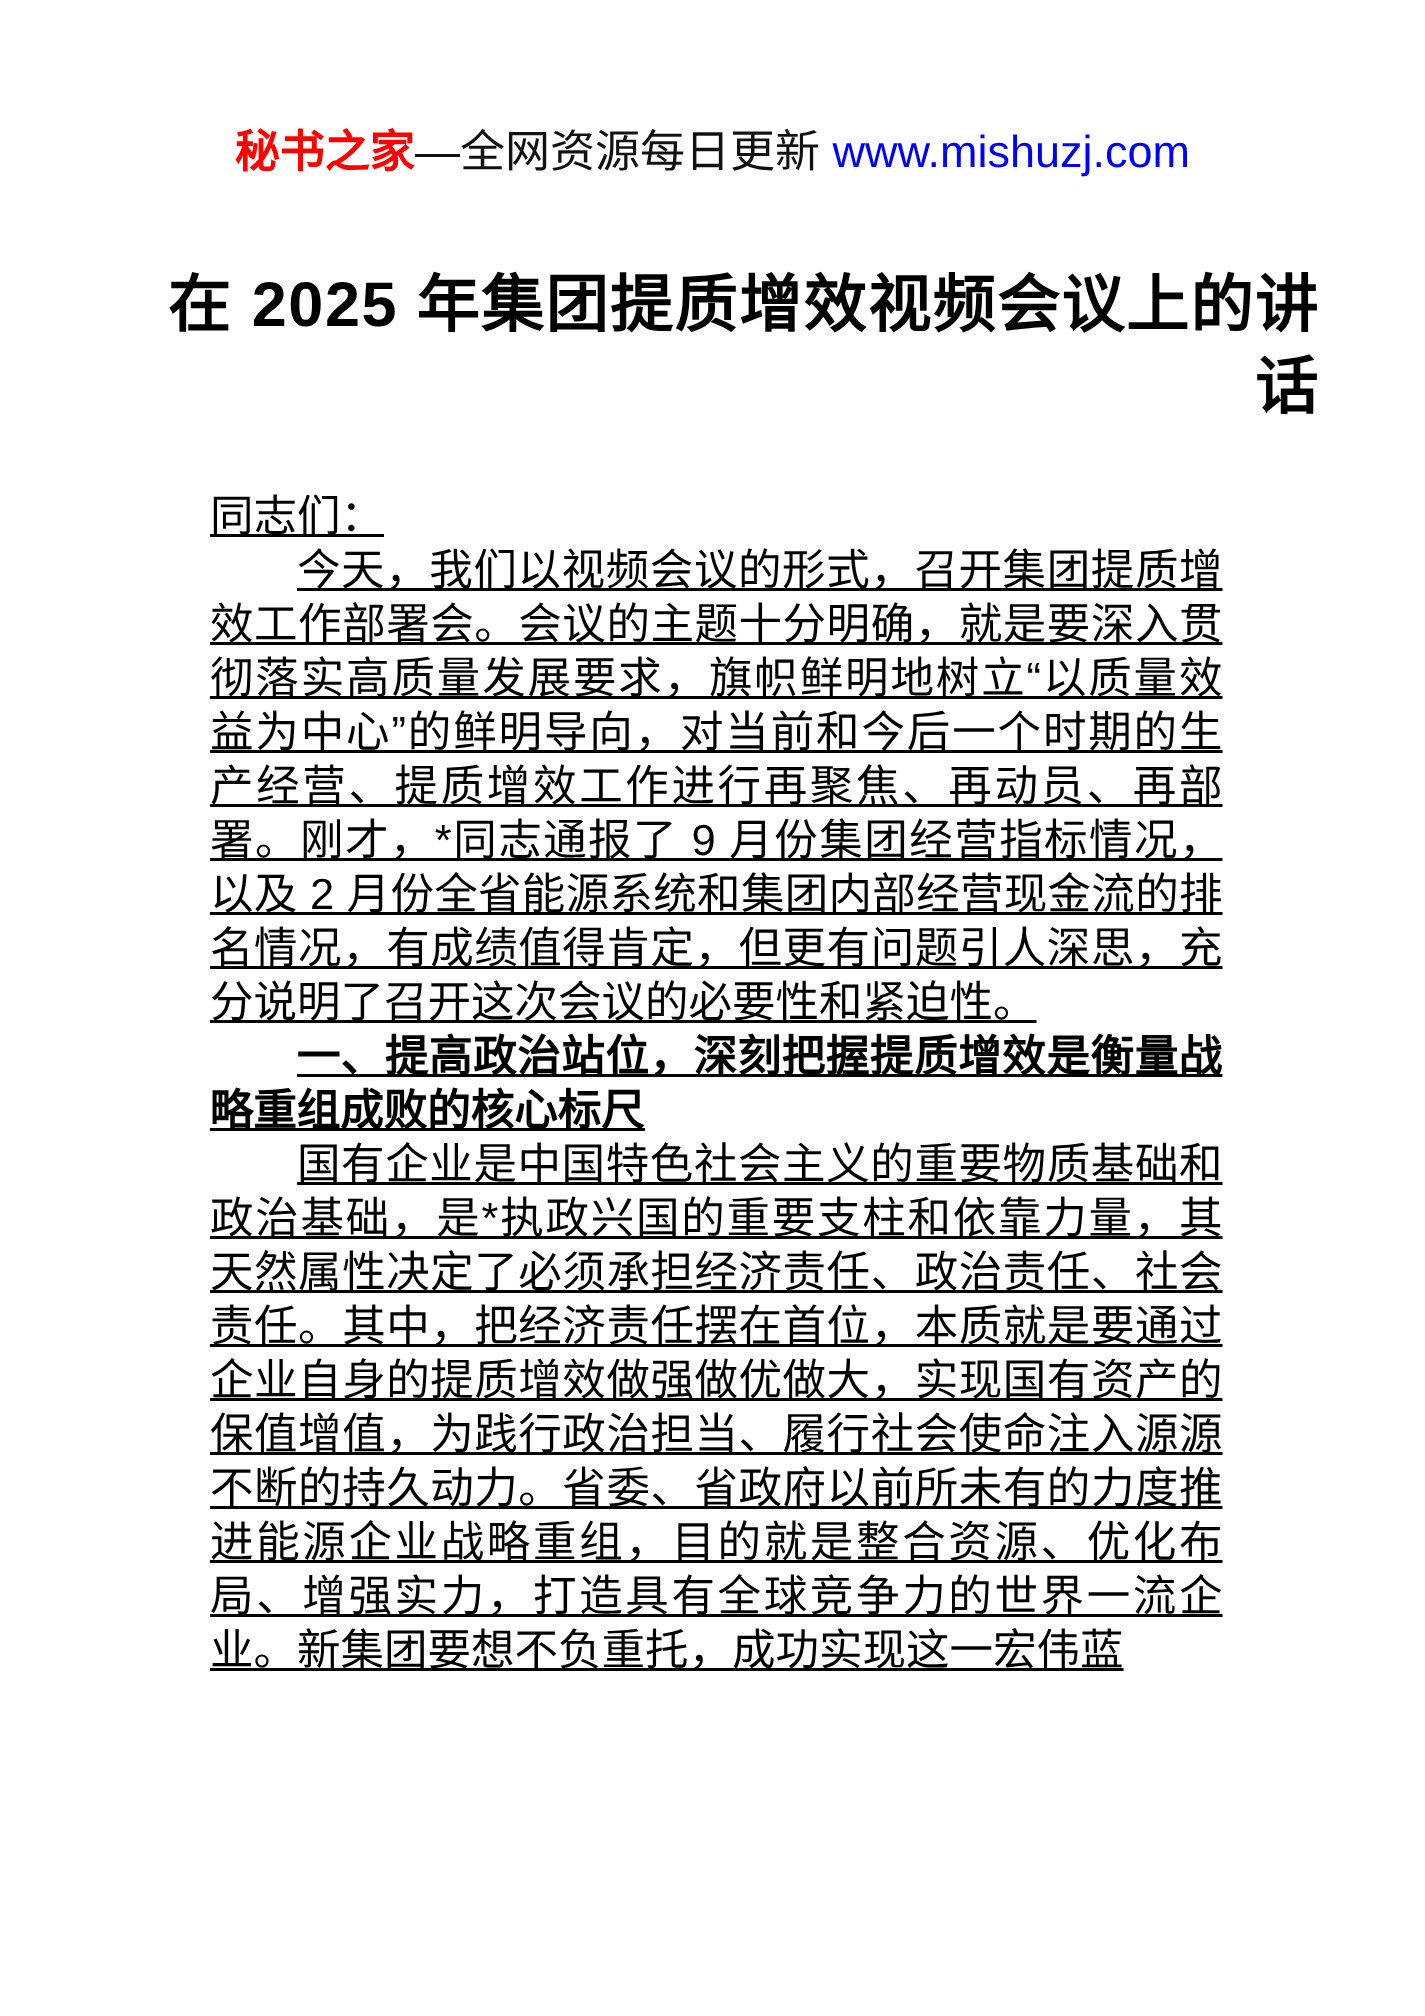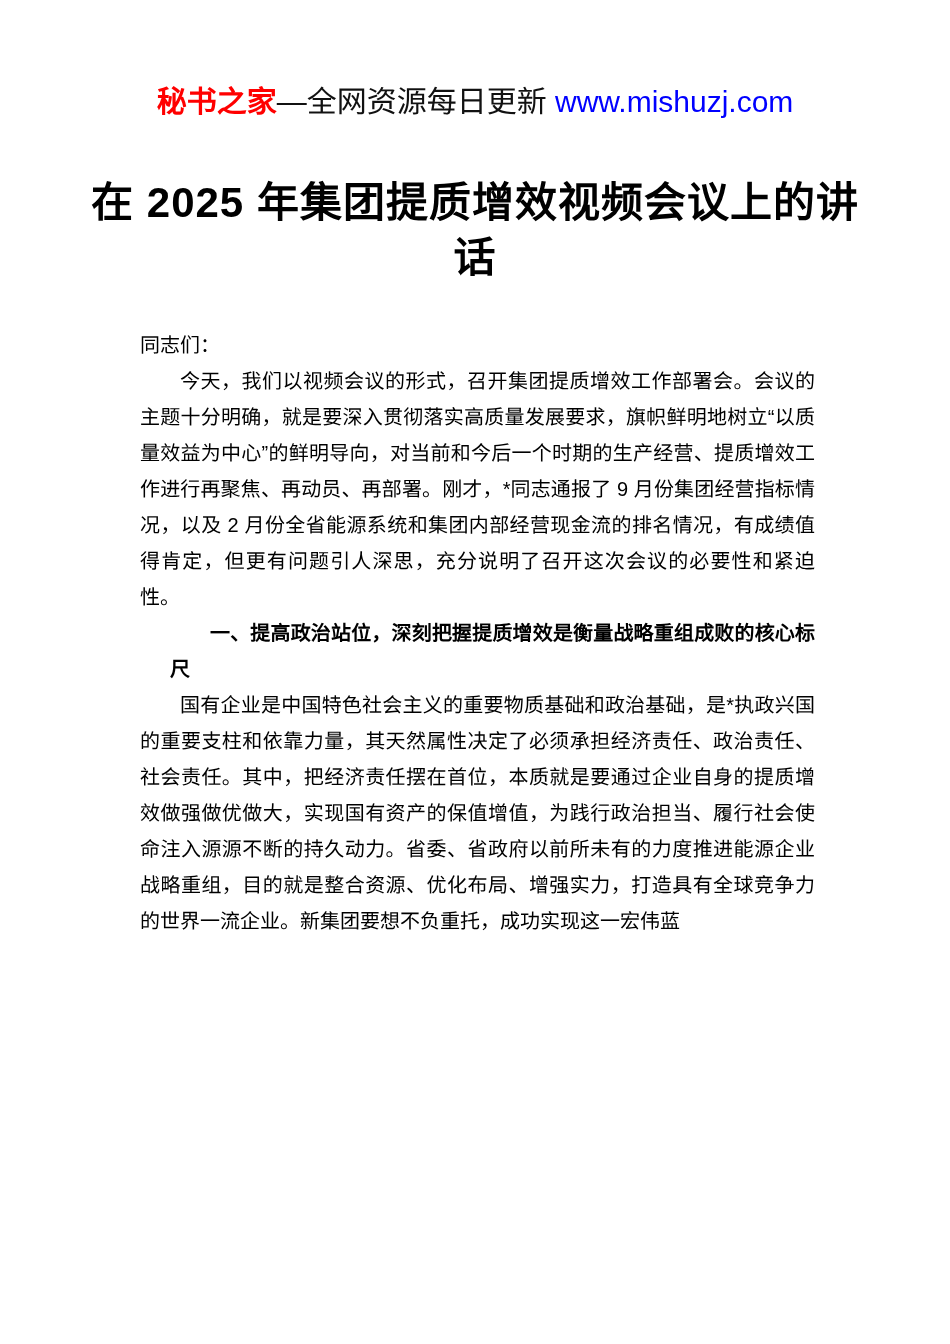--- a/index.html
+++ b/index.html
@@ -30,44 +30,44 @@
   }
   .header .tagline {
     color: #111111;
   }
   .header .url {
     color: var(--link-blue, #0000ff);
     text-decoration: none;
   }
   .title {
     margin: 56px 70px 0 70px;
-    text-align: center;
+    text-align: right;
     font-size: 42px;
     font-weight: bold;
     line-height: 1.3;
     letter-spacing: 1px;
   }
   .content {
     margin: 42px 135px 0 140px;
     text-align: justify;
     text-justify: inter-character;
   }
   .content p {
     margin: 0;
-    font-size: 20px;
+    font-size: 29px;
     line-height: 36px;
     text-indent: 2em;
     word-break: break-all;
+    text-decoration: underline;
   }
   .content p.salutation {
     text-indent: 0;
   }
   .content p.heading {
     font-weight: bold;
-    margin-left: 30px;
   }
 </style>
 </head>
 <body>
 
 <div class="page">
 
   <div class="header">
     <span class="brand">秘书之家</span><span class="tagline">—全网资源每日更新 </span><span class="url">www.mishuzj.com</span>
   </div>

